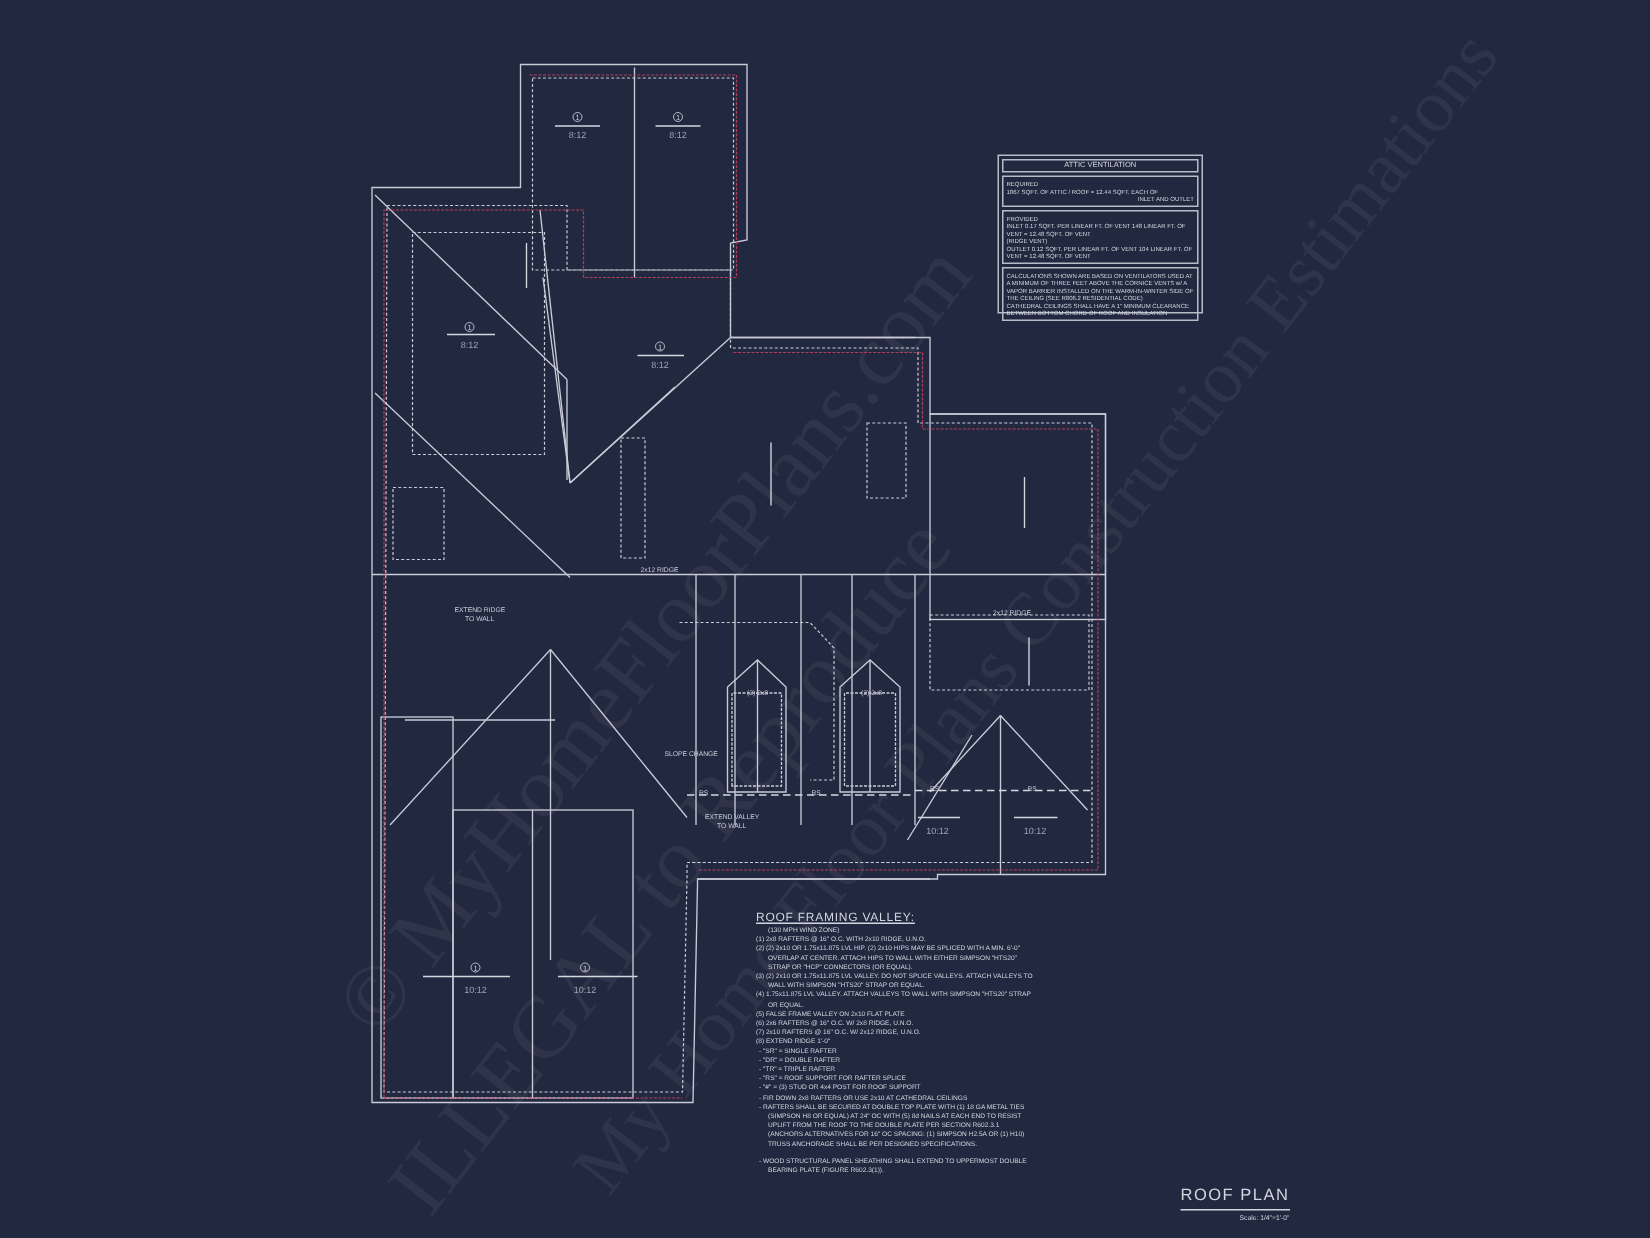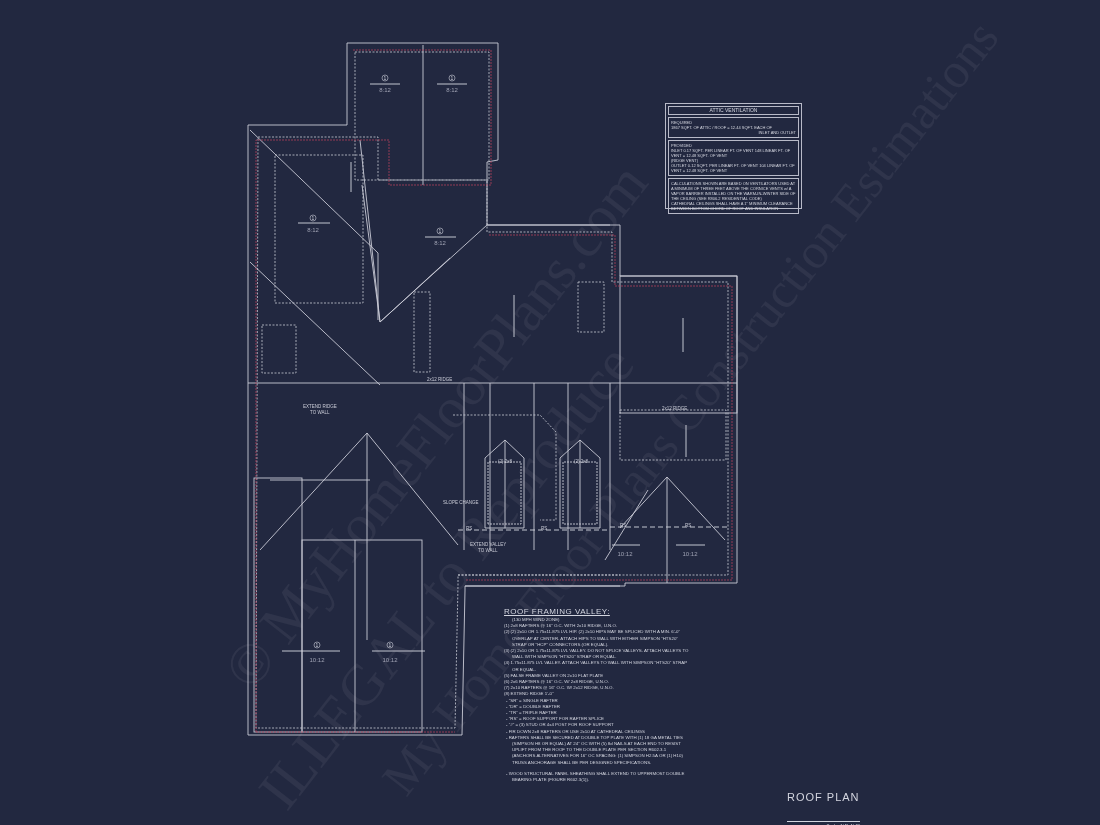--- a/index.html
+++ b/index.html
@@ -25,21 +25,21 @@
   .vent-box .sec { border:1px solid #b8bac8; margin:2px; padding:2px; }
   .notes {
     position:absolute; left:504px; top:607px; width:185px; color:#d3d5df;
     font-size:4.4px; line-height:6.2px;
   }
   .notes .title { font-size:8px; line-height:10px; text-decoration:underline; letter-spacing:0.5px; }
   .notes .sub { padding-left:8px; }
   .notes .item { padding-left:8px; text-indent:-8px; }
   .notes .bul { padding-left:8px; text-indent:-6px; }
   .title-block { position:absolute; left:787px; top:791px; color:#d3d5df; }
-  .title-block .main { font-size:11px; letter-spacing:1px; border-bottom:1px solid #d3d5df; padding-bottom:18px; }
+  .title-block .main { font-size:11px; letter-spacing:1px; border-bottom:1px solid #d3d5df; padding-bottom:3px; }
   .title-block .scale { font-size:4.5px; text-align:right; margin-top:2px; }
 </style>
 </head>
 <body>
 
 <div class="watermark" style="left:210px;top:660px;font-size:58px;transform:rotate(-52deg);">© MyHomeFloorPlans.com</div>
 <div class="watermark" style="left:245px;top:780px;font-size:58px;transform:rotate(-52deg);">ILLEGAL to Reproduce</div>
 <div class="watermark" style="left:370px;top:770px;font-size:50px;transform:rotate(-52deg);">My Home Floor Plans Construction Estimations</div>
 
 <svg class="plan" viewBox="0 0 1100 825" xmlns="http://www.w3.org/2000/svg">

